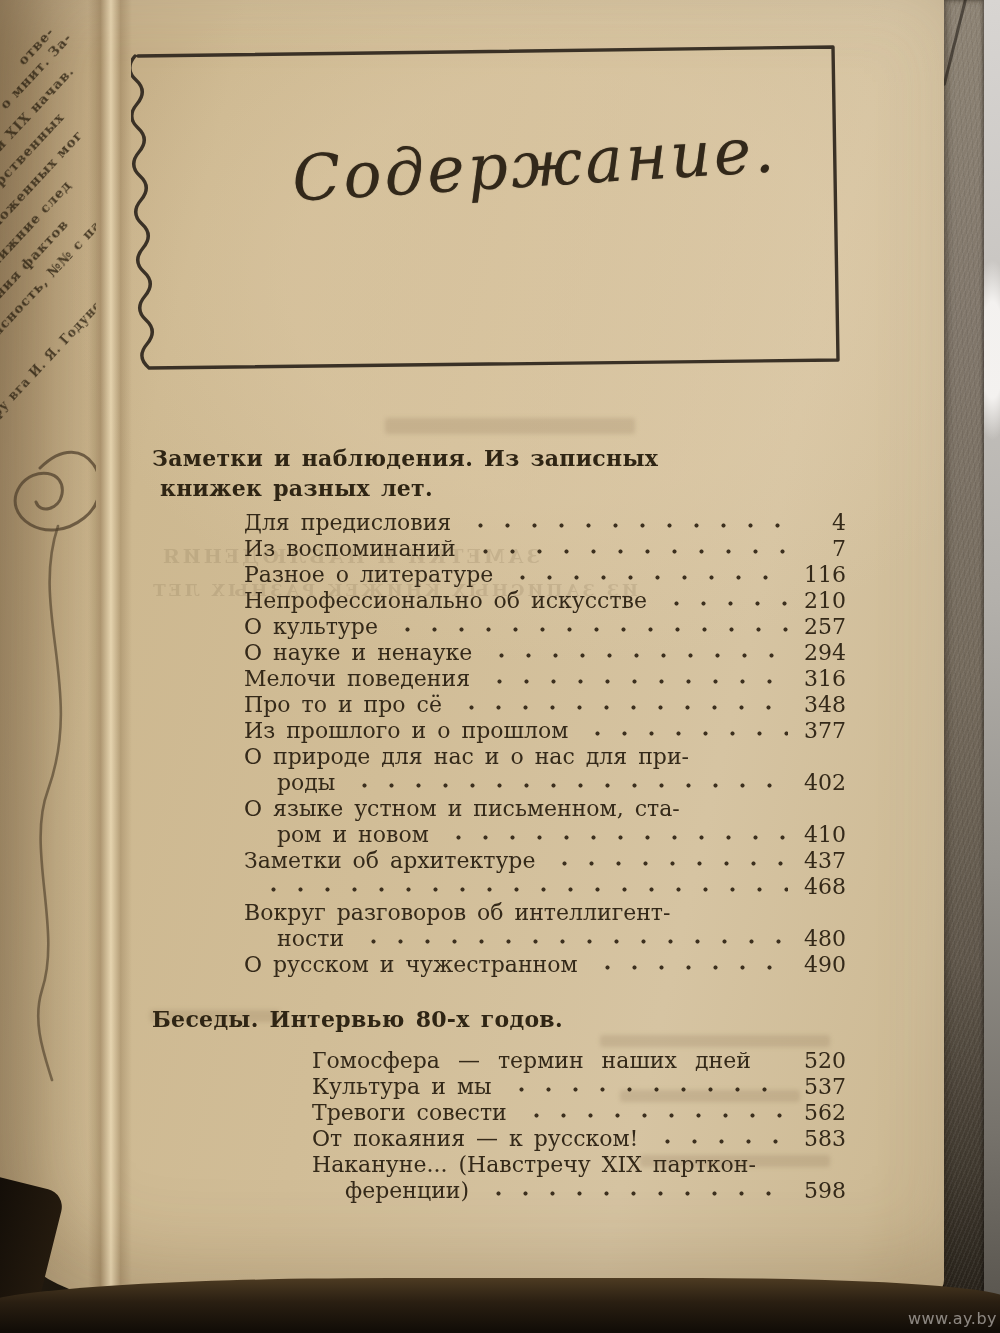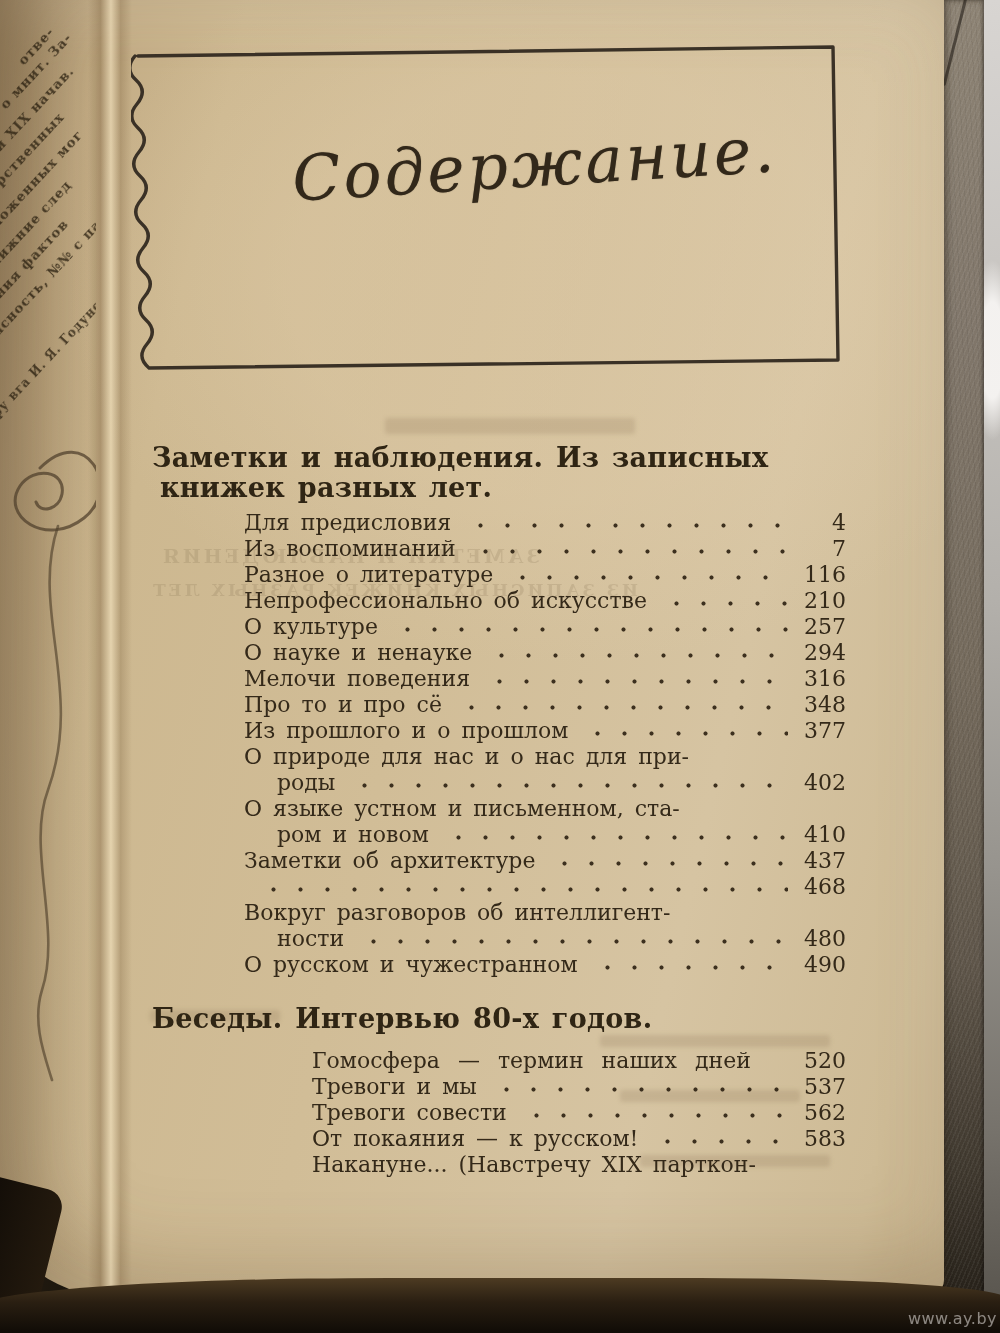--- a/index.html
+++ b/index.html
@@ -63,21 +63,21 @@
   }
   
   .ghost{
     position:absolute;font-weight:bold;font-size:19px;letter-spacing:3px;
     color:rgba(105,86,56,.55);opacity:.28;filter:blur(.7px);
     transform:scaleX(-1);white-space:nowrap;
   }
   .smudge{position:absolute;background:rgba(110,90,58,.16);filter:blur(2.2px);border-radius:3px;}
   
   .toc{position:absolute;left:152px;top:443px;width:694px;color:#342919;}
-  .sec-h{font-weight:bold;font-size:27px;line-height:30px;color:#2f2514;letter-spacing:.3px;word-spacing:3px;}
+  .sec-h{font-weight:bold;font-size:22px;line-height:30px;color:#2f2514;letter-spacing:.3px;word-spacing:3px;}
   .sec-h.l2{text-indent:8px;}
   .entries{margin:7px 0 0 92px;}
   .row{display:flex;align-items:baseline;line-height:26px;font-size:22px;word-spacing:4px;}
   .row .t{white-space:nowrap;}
   .row .leader{
     flex:1 1 auto;align-self:stretch;margin-left:10px;margin-right:4px;
     background-image:radial-gradient(circle, rgba(52,40,24,.95) 1.7px, rgba(52,40,24,0) 2.4px);
     background-size:27px 9px;background-repeat:repeat-x;background-position:6px calc(100% - 6px);
   }
   .row .p{flex:0 0 54px;text-align:right;}
@@ -247,37 +247,42 @@
 
       <div class="sec-h gap-above">Беседы. Интервью 80-х годов.</div>
 
       <div class="entries2">
         <div class="row nodots wide">
             <span class="t">Гомосфера — термин наших дней</span>
             <span class="leader"></span>
             <span class="p">520</span>
           </div>
         <div class="row">
-            <span class="t">Тревоги и мы</span>
+            <span class="t">Культура и мы</span>
             <span class="leader"></span>
             <span class="p">537</span>
           </div>
         <div class="row">
             <span class="t">Тревоги совести</span>
             <span class="leader"></span>
             <span class="p">562</span>
           </div>
         <div class="row">
             <span class="t">От покаяния — к русском!</span>
             <span class="leader"></span>
             <span class="p">583</span>
           </div>
 
         <div class="row firstline">
             <span class="t">Накануне... (Навстречу XIX парткон-</span>
+          </div>
+        <div class="row cont">
+            <span class="t">ференции)</span>
+            <span class="leader"></span>
+            <span class="p">598</span>
           </div>
       </div>
 
     </div>
   </div>
 
   <div class="corner-wedge"></div>
   <div class="bottom-band"></div>
 
   <div class="watermark">www.ay.by</div>

